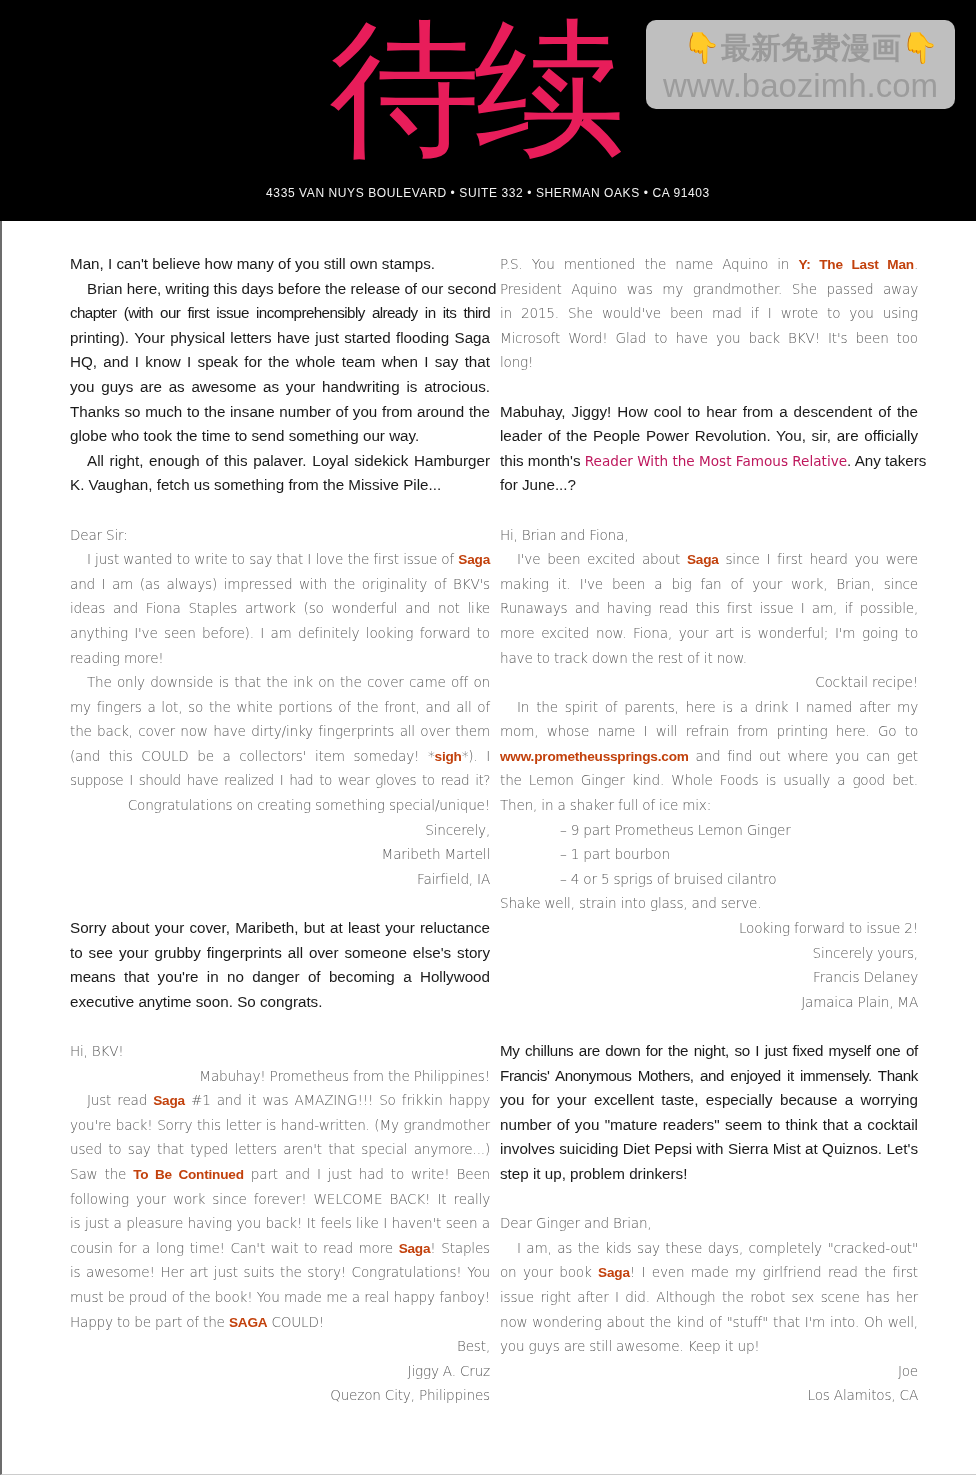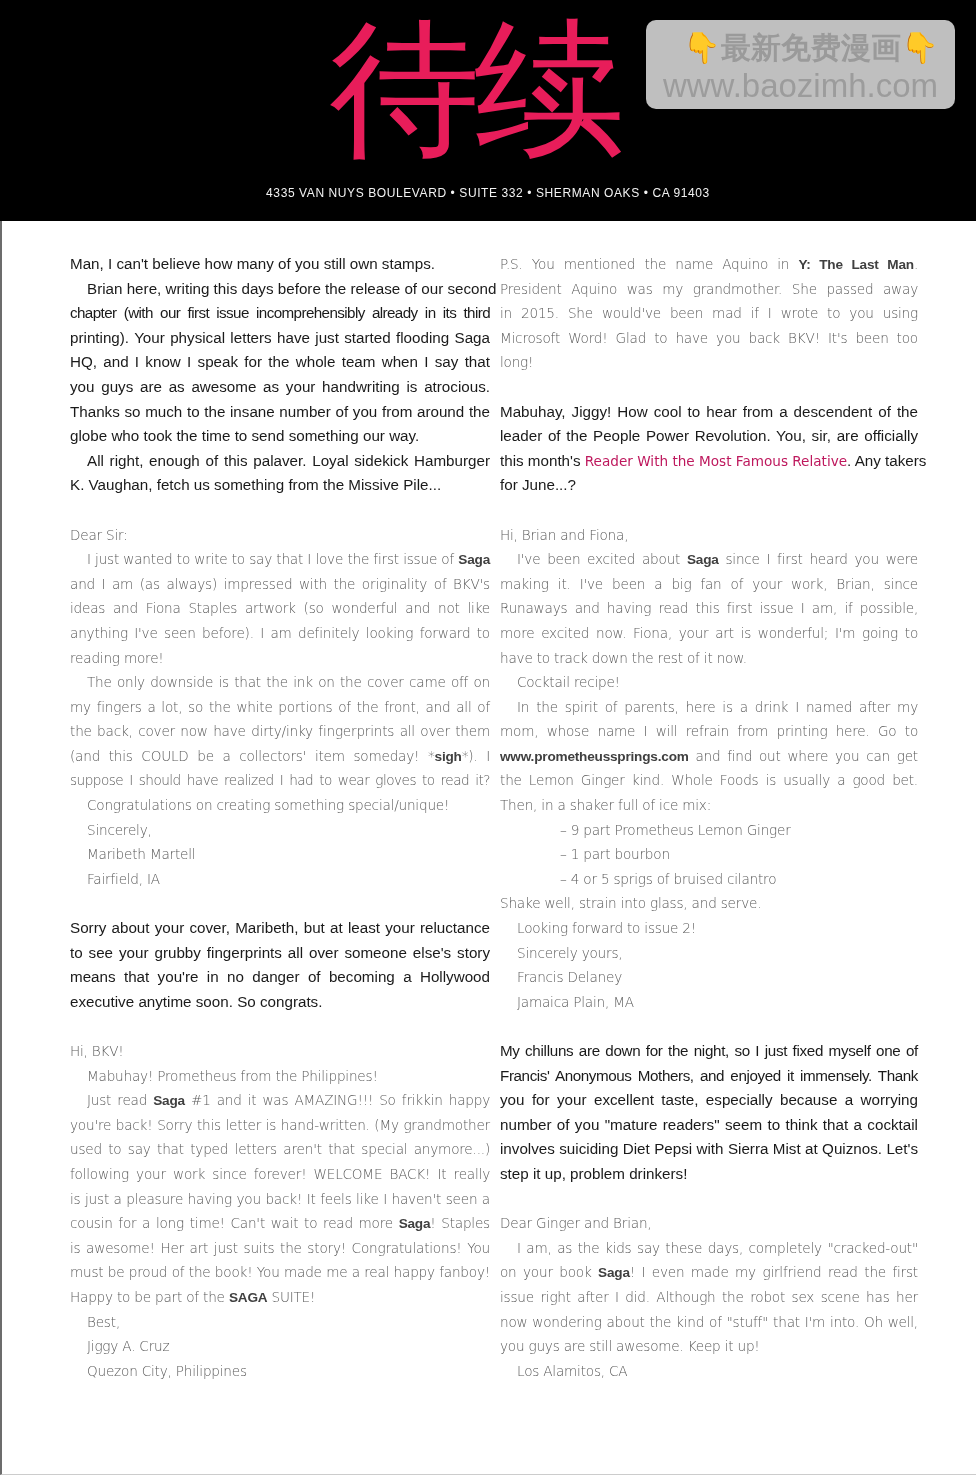--- a/index.html
+++ b/index.html
@@ -40,24 +40,24 @@
   .col { position: absolute; top: 252px; width: 420px; }
   .col.left { left: 50px; margin-left: 20px; }
   .col.right { left: 500px; width: 418px; }
   .line {
     height: 24.6px; line-height: 24.6px; font-size: 14.6px; white-space: nowrap;
     overflow: visible;
   }
   .just { text-align: justify; text-align-last: justify; }
   .ed { font-family: "Liberation Sans", sans-serif; color: #1a1a1a; font-size: 15.2px; }
   .rd { font-family: "DejaVu Sans", sans-serif; color: #5a5a5a; font-size: 13.6px; font-weight: 300; letter-spacing: -0.2px; }
-  .ind { padding-left: 17px; }
+  .ind { padding-left: 17px; text-align: right; }
   .ind2 { padding-left: 60px; }
   .gap { height: 24.6px; }
-  .bold { color: #404040; font-family: "Liberation Sans", sans-serif; font-weight: bold; }
+  .bold { color: #c2410c; font-family: "Liberation Sans", sans-serif; font-weight: bold; }
   .light { color: #be185d; font-family: "DejaVu Sans", sans-serif; font-size: 13.6px; }
 </style>
 </head>
 <body>
 
 <div class="header">
   <div class="title">待续</div>
   <div class="address">4335 VAN NUYS BOULEVARD • SUITE 332 • SHERMAN OAKS • CA 91403</div>
   <div class="watermark">
     <div class="wm-line1">
@@ -107,26 +107,27 @@
     <div class="line ed just">means that you're in no danger of becoming a Hollywood</div>
     <div class="line ed">executive anytime soon. So congrats.</div>
   </div>
   <div class="gap"></div>
   <div>
     <div class="line rd">Hi, BKV!</div>
     <div class="line rd ind">Mabuhay! Prometheus from the Philippines!</div>
     <div class="line rd just ind"><span>Just read </span><span class="bold">Saga</span><span> #1 and it was AMAZING!!! So frikkin happy</span></div>
     <div class="line rd just">you're back! Sorry this letter is hand-written. (My grandmother</div>
     <div class="line rd just">used to say that typed letters aren't that special anymore...)</div>
+    <div class="line rd just"><span>Saw the </span><span class="bold">To Be Continued</span><span> part and I just had to write! Been</span></div>
     <div class="line rd just">following your work since forever! WELCOME BACK! It really</div>
     <div class="line rd just">is just a pleasure having you back! It feels like I haven't seen a</div>
     <div class="line rd just"><span>cousin for a long time! Can't wait to read more </span><span class="bold">Saga</span><span>! Staples</span></div>
     <div class="line rd just">is awesome! Her art just suits the story! Congratulations! You</div>
     <div class="line rd just">must be proud of the book! You made me a real happy fanboy!</div>
-    <div class="line rd"><span>Happy to be part of the </span><span class="bold">SAGA</span><span> SUITE!</span></div>
+    <div class="line rd"><span>Happy to be part of the </span><span class="bold">SAGA</span><span> COULD!</span></div>
     <div class="line rd ind">Best,</div>
     <div class="line rd ind">Jiggy A. Cruz</div>
     <div class="line rd ind">Quezon City, Philippines</div>
   </div>
 </div>
 
 <div class="col right">
   <div>
     <div class="line rd just"><span>P.S. You mentioned the name Aquino in </span><span class="bold">Y: The Last Man</span><span>.</span></div>
     <div class="line rd just">President Aquino was my grandmother. She passed away</div>
@@ -174,15 +175,16 @@
     <div class="line ed">step it up, problem drinkers!</div>
   </div>
   <div class="gap"></div>
   <div>
     <div class="line rd">Dear Ginger and Brian,</div>
     <div class="line rd just ind">I am, as the kids say these days, completely "cracked-out"</div>
     <div class="line rd just"><span>on your book </span><span class="bold">Saga</span><span>! I even made my girlfriend read the first</span></div>
     <div class="line rd just">issue right after I did. Although the robot sex scene has her</div>
     <div class="line rd just">now wondering about the kind of "stuff" that I'm into. Oh well,</div>
     <div class="line rd">you guys are still awesome. Keep it up!</div>
+    <div class="line rd ind">Joe</div>
     <div class="line rd ind">Los Alamitos, CA</div>
   </div>
 </div>
 
 </body></html>

